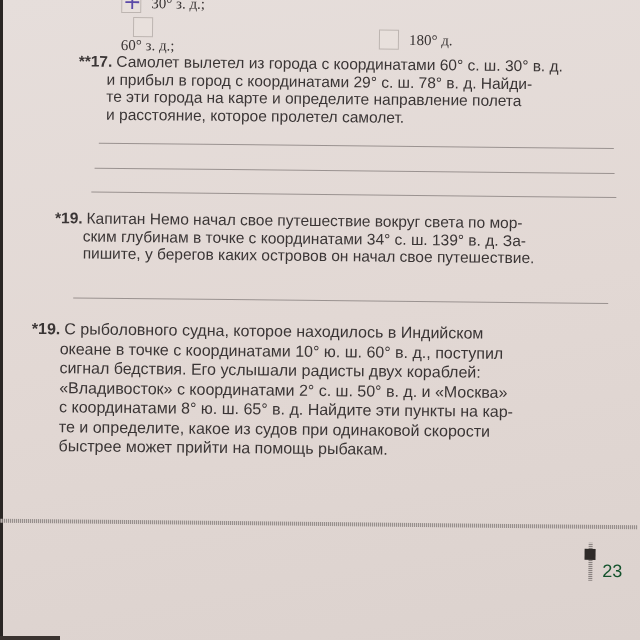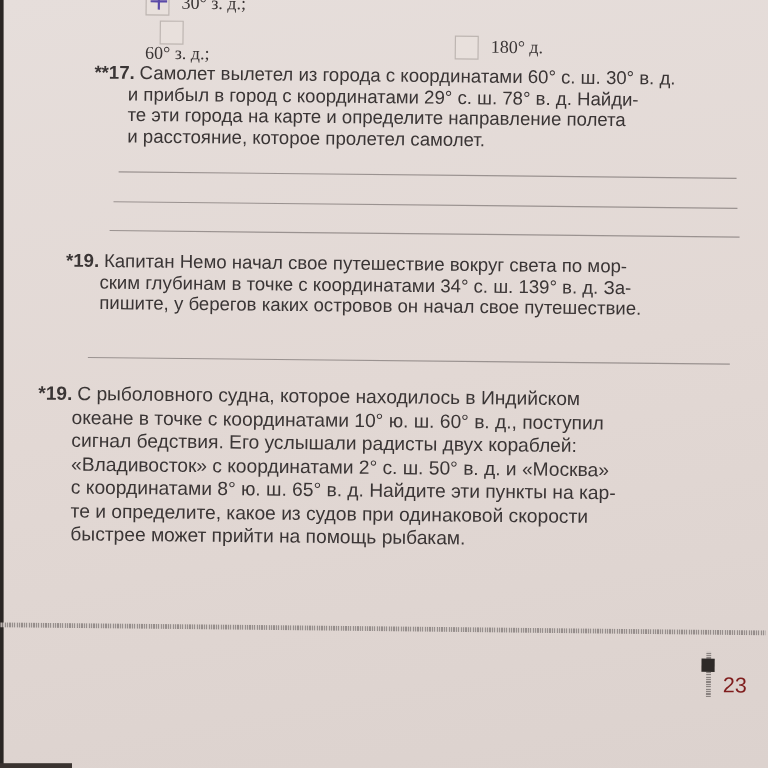--- a/index.html
+++ b/index.html
@@ -51,21 +51,21 @@
   }
   .rule-vert {
     position: absolute; left: 591px; top: 540px; width: 4px; height: 38px;
     background: repeating-linear-gradient(0deg, #8a8280 0 1px, #cfc7c3 1px 2px);
   }
   .rule-square {
     position: absolute; left: 587px; top: 546px; width: 11px; height: 11px;
     background: #2e2a28;
   }
   .page-number {
-    position: absolute; left: 605px; top: 558px; font-size: 18px; color: #7f1d1d;
+    position: absolute; left: 605px; top: 558px; font-size: 18px; color: #14532d;
   }
 </style>
 </head>
 <body>
 
 <div class="left-edge"></div>
 <div class="bottom-edge"></div>
 
 <div class="page">
 

